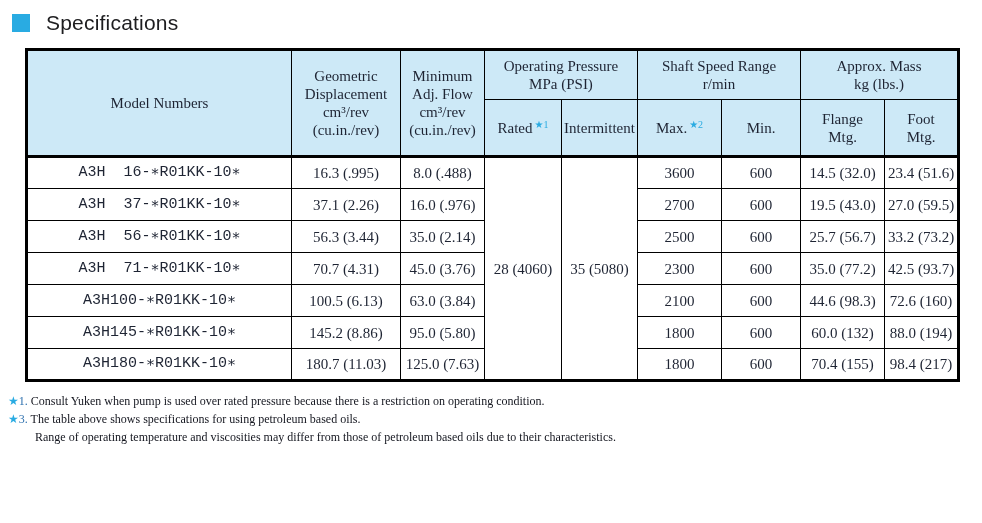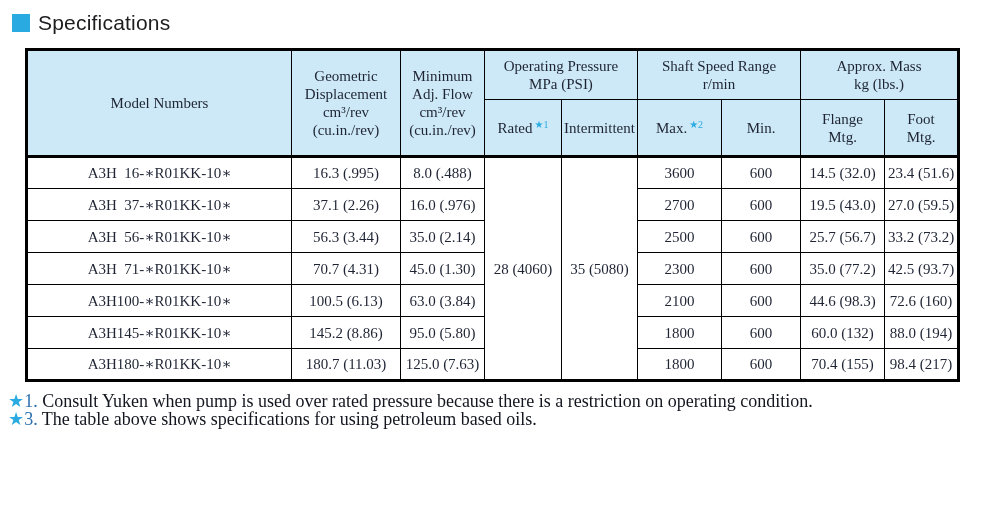--- a/index.html
+++ b/index.html
@@ -13,21 +13,21 @@
   }
   .page { position: relative; width: 982px; height: 523px; background: #fff; }
 
   
   .title-bar {
     position: absolute;
     left: 12px;
     top: 11px;
     display: flex;
     align-items: center;
-    gap: 8px;
+    gap: 16px;
   }
   .title-square {
     width: 18px;
     height: 18px;
     background: #29abe2;
     flex: 0 0 auto;
   }
   .title-text {
     font-family: "Liberation Sans", sans-serif;
     font-size: 21px;
@@ -54,36 +54,36 @@
     font-size: 15px;
     font-weight: normal;
     line-height: 1.2;
   }
   table.spec { border: 3px solid #000; }
   table.spec thead th { background: #cde9f7; white-space: pre-line; }
   table.spec tbody tr:first-child td { border-top: 3px solid #000; }
   tr.hrow1 { height: 50px; }
   tr.hrow2 { height: 57px; padding-left: 9px; }
   tbody tr { height: 32px; }
-  td.model-cell { white-space: pre; }
+  td.model-cell { white-space: pre; font-family: Liberation Mono, monospace; }
   .sup-marker {
     color: #29abe2;
     font-size: 10px;
     vertical-align: 5px;
     margin-left: 2px;
     white-space: nowrap;
   }
 
   
   .footnotes {
     position: absolute;
     left: 8px;
     top: 392px;
     width: 968px;
-    font-size: 18px;
+    font-size: 12px;
     color: #14161f;
   }
   .fn-line {
     line-height: 18px;
     white-space: nowrap;
   }
   .fn-star { color: #29abe2; }
   .fn-num { color: #2c6fad; }
   .fn-cont { padding-left: 27px; }
 </style>
@@ -164,21 +164,21 @@
         <td>56.3 (3.44)</td>
         <td>35.0 (2.14)</td>
         <td>2500</td>
         <td>600</td>
         <td>25.7 (56.7)</td>
         <td>33.2 (73.2)</td>
       </tr>
       <tr>
         <td class="model-cell">A3H  71-∗R01KK-10∗</td>
         <td>70.7 (4.31)</td>
-        <td>45.0 (1.30)</td>
+        <td>45.0 (3.76)</td>
         <td>2300</td>
         <td>600</td>
         <td>35.0 (77.2)</td>
         <td>42.5 (93.7)</td>
       </tr>
       <tr>
         <td class="model-cell">A3H100-∗R01KK-10∗</td>
         <td>100.5 (6.13)</td>
         <td>63.0 (3.84)</td>
         <td>2100</td>
@@ -203,15 +203,16 @@
         <td>600</td>
         <td>70.4 (155)</td>
         <td>98.4 (217)</td>
       </tr>
     </tbody>
   </table>
 
   <div class="footnotes">
     <div class="fn-line"><span class="fn-star">★</span><span class="fn-num">1.</span> <span>Consult Yuken when pump is used over rated pressure because there is a restriction on operating condition.</span></div>
     <div class="fn-line"><span class="fn-star">★</span><span class="fn-num">3.</span> <span>The table above shows specifications for using petroleum based oils.</span></div>
+    <div class="fn-line fn-cont">Range of operating temperature and viscosities may differ from those of petroleum based oils due to their characteristics.</div>
   </div>
 
 </div>
 
 </body></html>

